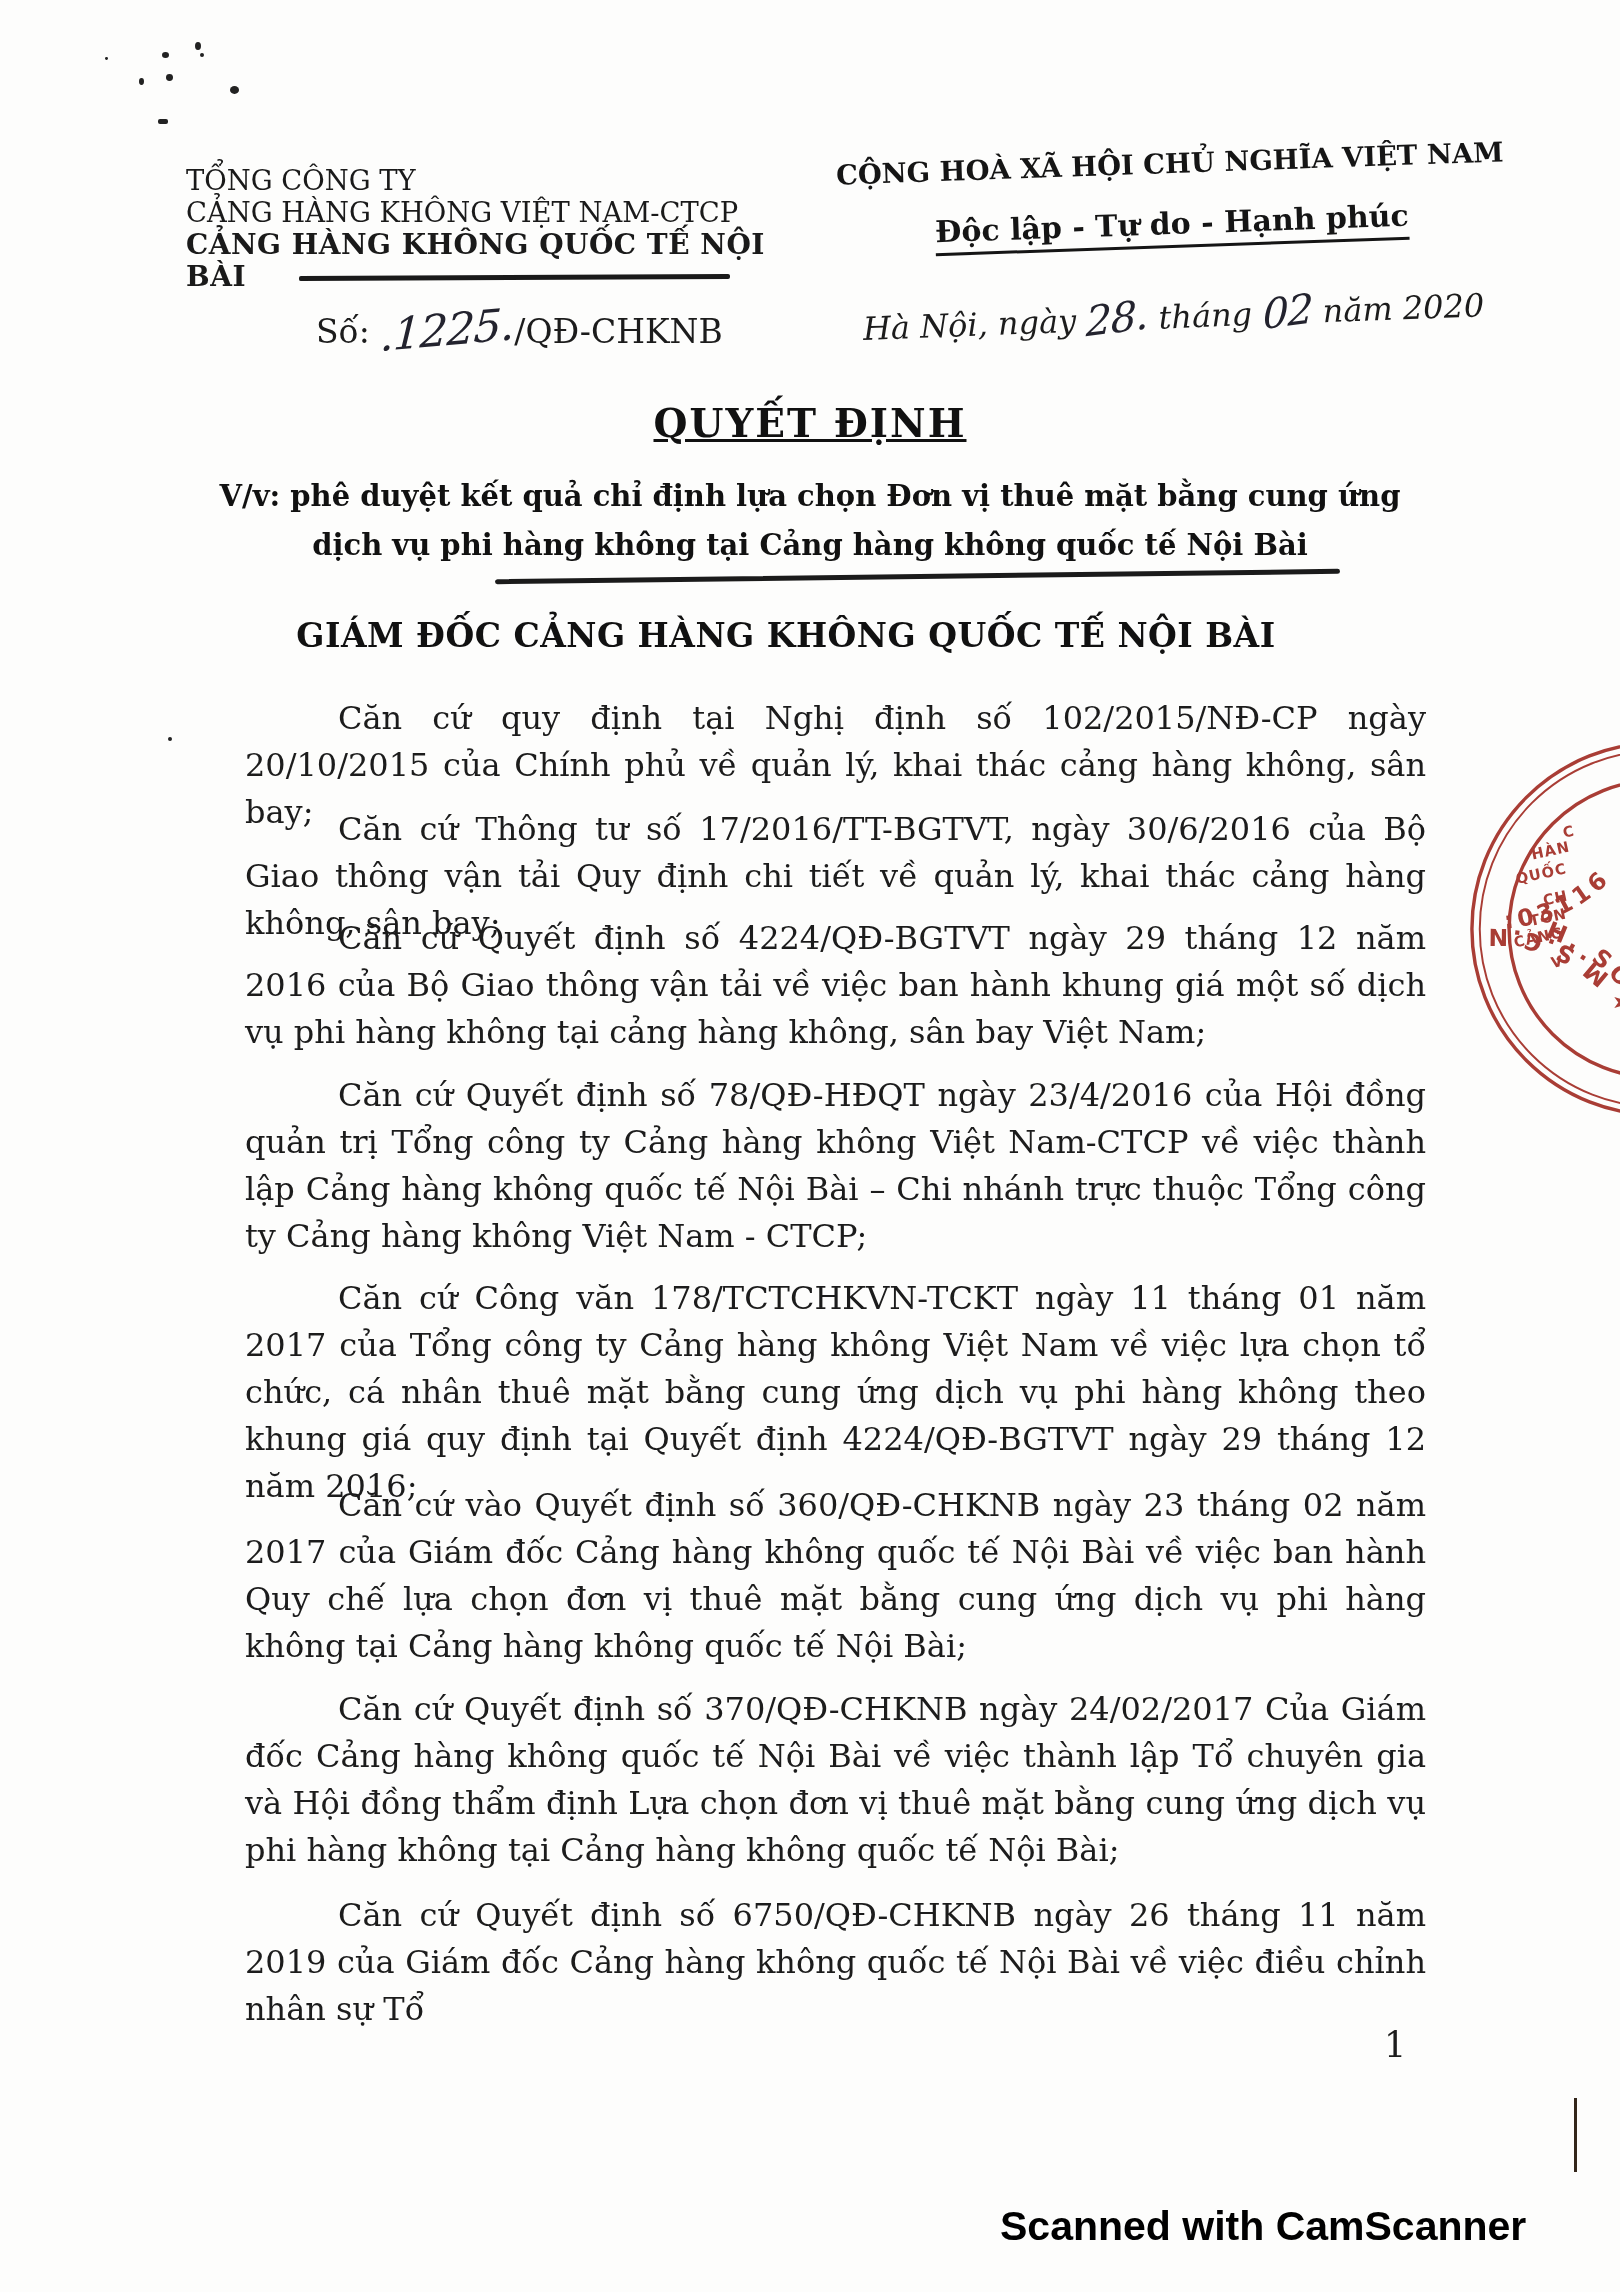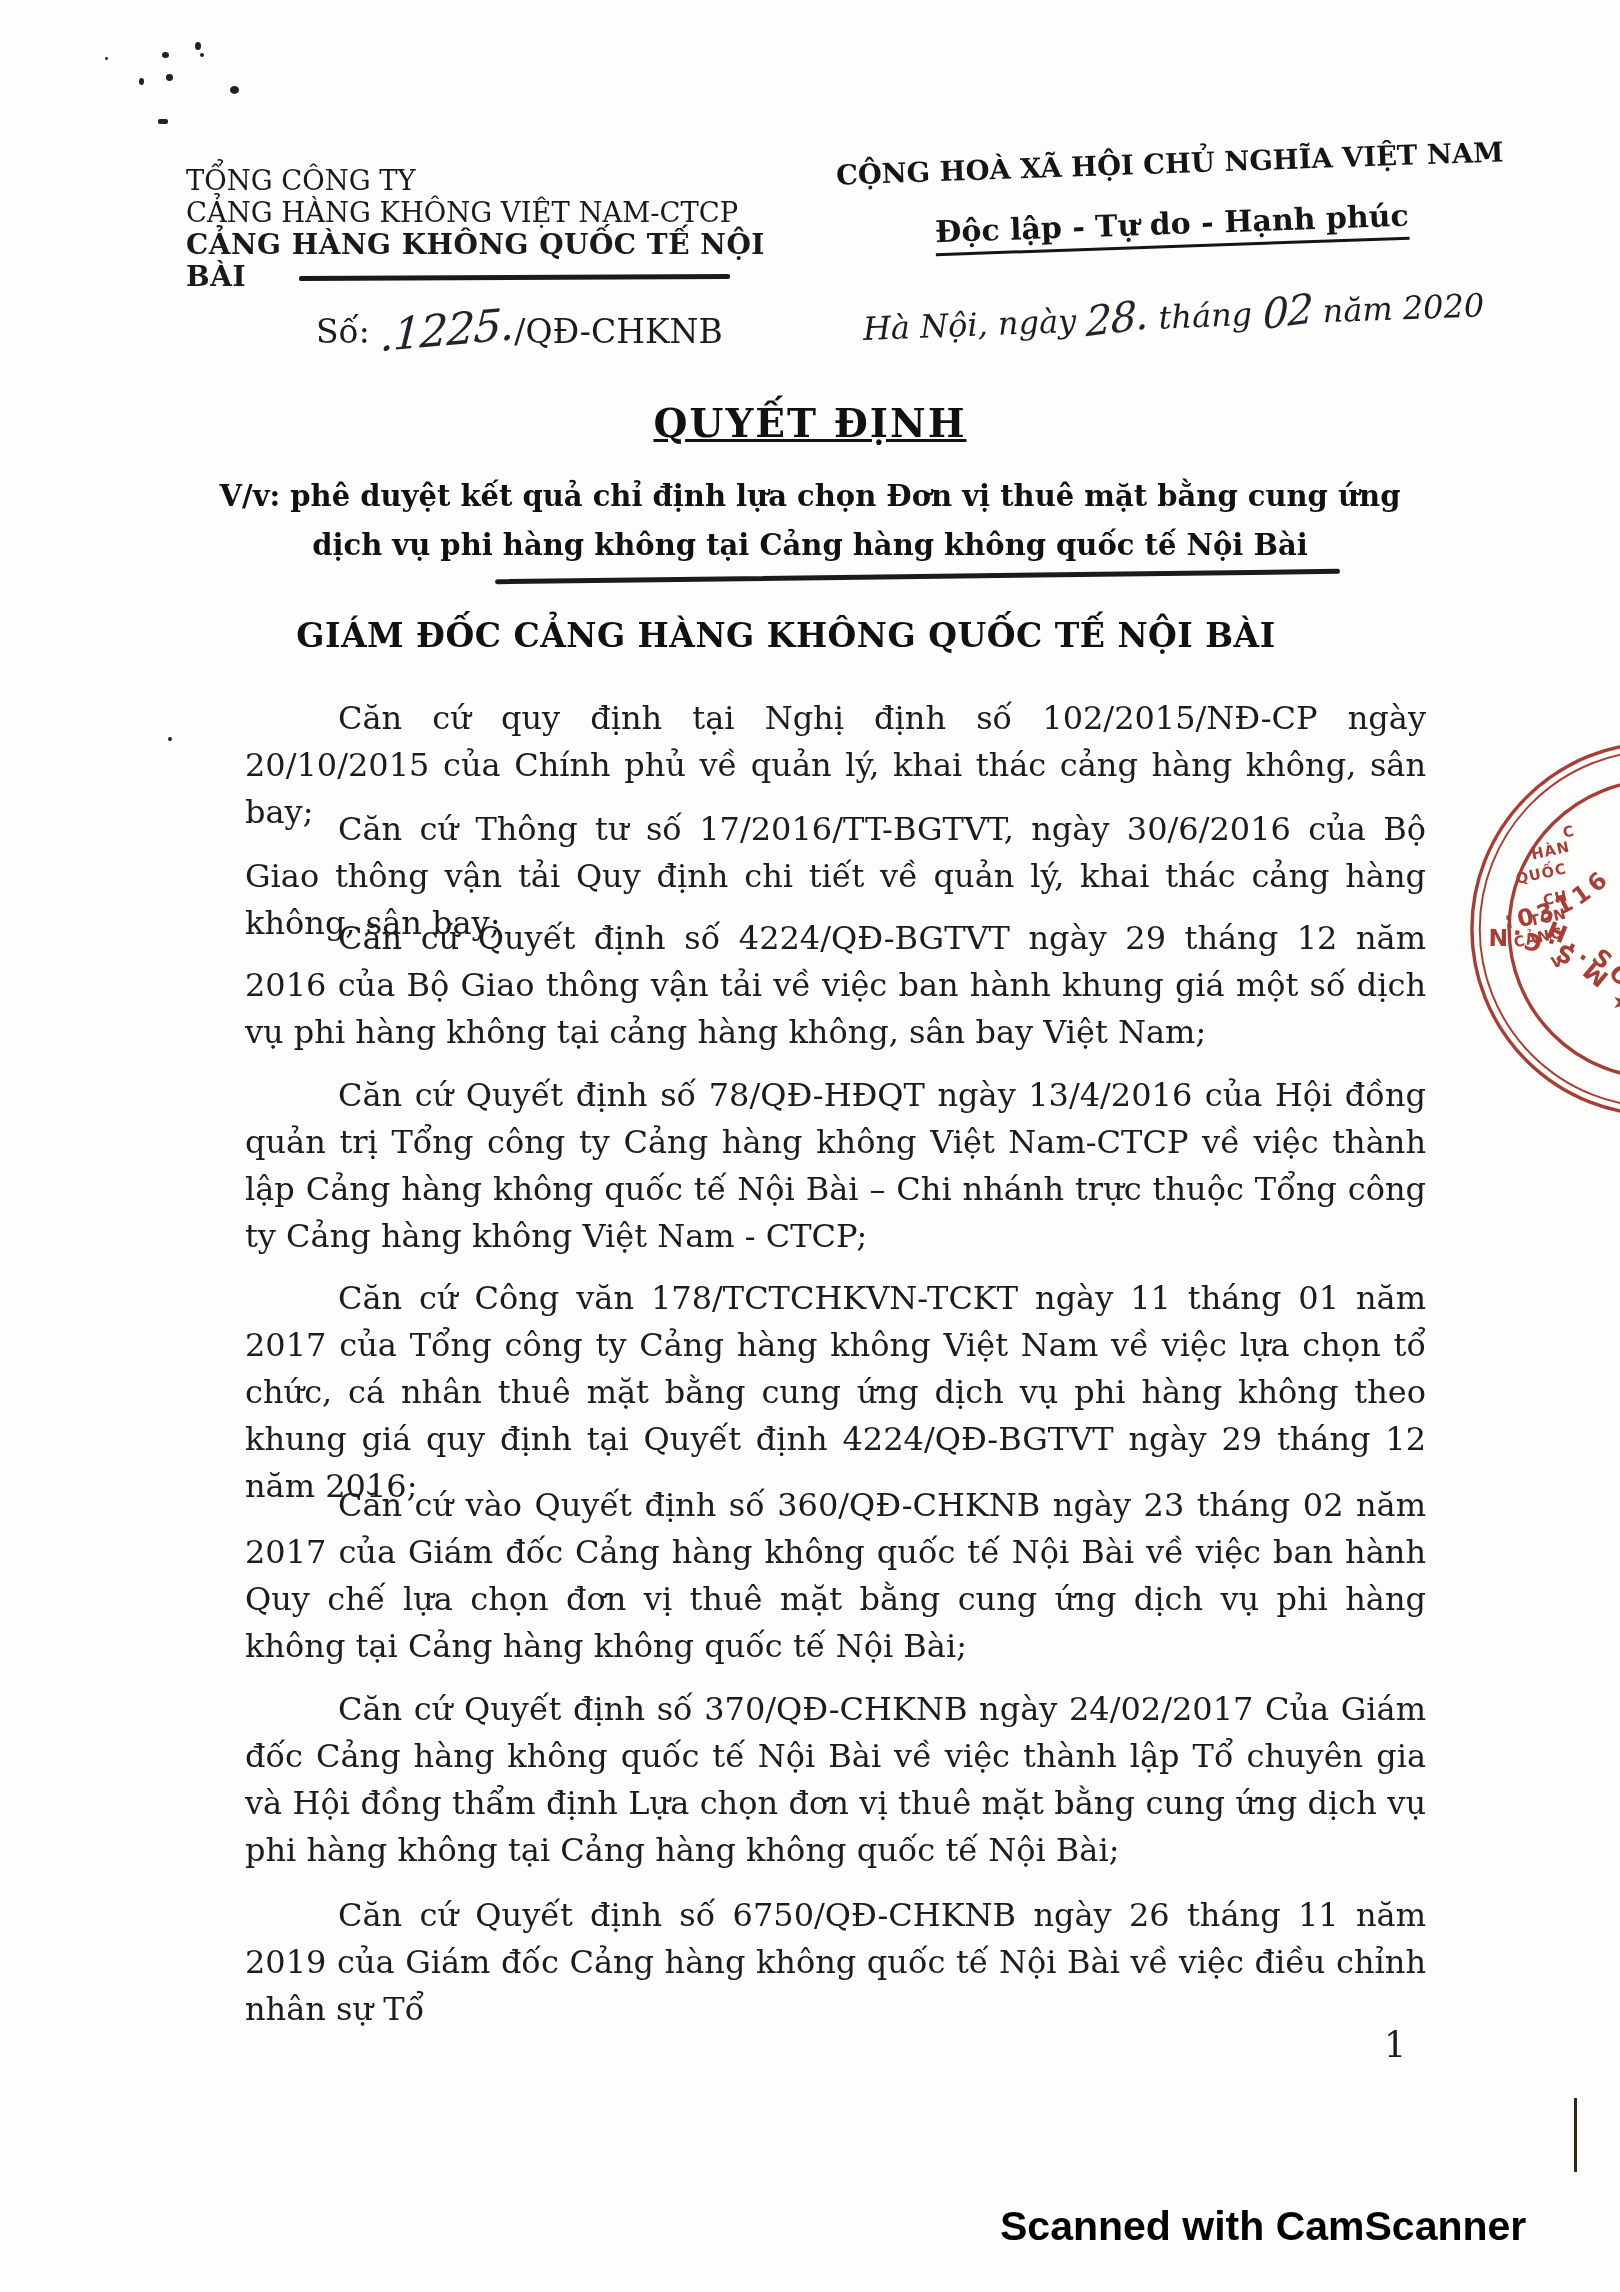--- a/index.html
+++ b/index.html
@@ -117,21 +117,21 @@
   <div class="subject">
     <div>V/v: phê duyệt kết quả chỉ định lựa chọn Đơn vị thuê mặt bằng cung ứng</div>
     <div>dịch vụ phi hàng không tại Cảng hàng không quốc tế Nội Bài</div>
   </div>
   <div class="subject-underline"></div>
   <div class="issuer">GIÁM ĐỐC CẢNG HÀNG KHÔNG QUỐC TẾ NỘI BÀI</div>
 
   <p class="body-par" style="top:695px;">Căn cứ quy định tại Nghị định số 102/2015/NĐ-CP ngày 20/10/2015 của Chính phủ về quản lý, khai thác cảng hàng không, sân bay;</p>
   <p class="body-par" style="top:806px;">Căn cứ Thông tư số 17/2016/TT-BGTVT, ngày 30/6/2016 của Bộ Giao thông vận tải Quy định chi tiết về quản lý, khai thác cảng hàng không, sân bay;</p>
   <p class="body-par" style="top:915px;">Căn cứ Quyết định số 4224/QĐ-BGTVT ngày 29 tháng 12 năm 2016 của Bộ Giao thông vận tải về việc ban hành khung giá một số dịch vụ phi hàng không tại cảng hàng không, sân bay Việt Nam;</p>
-  <p class="body-par" style="top:1072px;">Căn cứ Quyết định số 78/QĐ-HĐQT ngày 13/4/2016 của Hội đồng quản trị Tổng công ty Cảng hàng không Việt Nam-CTCP về việc thành lập Cảng hàng không quốc tế Nội Bài – Chi nhánh trực thuộc Tổng công ty Cảng hàng không Việt Nam - CTCP;</p>
+  <p class="body-par" style="top:1072px;">Căn cứ Quyết định số 78/QĐ-HĐQT ngày 23/4/2016 của Hội đồng quản trị Tổng công ty Cảng hàng không Việt Nam-CTCP về việc thành lập Cảng hàng không quốc tế Nội Bài – Chi nhánh trực thuộc Tổng công ty Cảng hàng không Việt Nam - CTCP;</p>
   <p class="body-par" style="top:1275px;">Căn cứ Công văn 178/TCTCHKVN-TCKT ngày 11 tháng 01 năm 2017 của Tổng công ty Cảng hàng không Việt Nam về việc lựa chọn tổ chức, cá nhân thuê mặt bằng cung ứng dịch vụ phi hàng không theo khung giá quy định tại Quyết định 4224/QĐ-BGTVT ngày 29 tháng 12 năm 2016;</p>
   <p class="body-par" style="top:1482px;">Căn cứ vào Quyết định số 360/QĐ-CHKNB ngày 23 tháng 02 năm 2017 của Giám đốc Cảng hàng không quốc tế Nội Bài về việc ban hành Quy chế lựa chọn đơn vị thuê mặt bằng cung ứng dịch vụ phi hàng không tại Cảng hàng không quốc tế Nội Bài;</p>
   <p class="body-par" style="top:1686px;">Căn cứ Quyết định số 370/QĐ-CHKNB ngày 24/02/2017 Của Giám đốc Cảng hàng không quốc tế Nội Bài về việc thành lập Tổ chuyên gia và Hội đồng thẩm định Lựa chọn đơn vị thuê mặt bằng cung ứng dịch vụ phi hàng không tại Cảng hàng không quốc tế Nội Bài;</p>
   <p class="body-par" style="top:1892px;">Căn cứ Quyết định số 6750/QĐ-CHKNB ngày 26 tháng 11 năm 2019 của Giám đốc Cảng hàng không quốc tế Nội Bài về việc điều chỉnh nhân sự Tổ</p>
 
   <svg class="stamp" viewBox="0 0 165 385" xmlns="http://www.w3.org/2000/svg">
     <g stroke="#a5332b" fill="none">
       <circle cx="204" cy="196" r="190" stroke-width="3.5"></circle>
       <circle cx="204" cy="196" r="182" stroke-width="2"></circle>
       <circle cx="204" cy="196" r="152" stroke-width="3.5"></circle>

